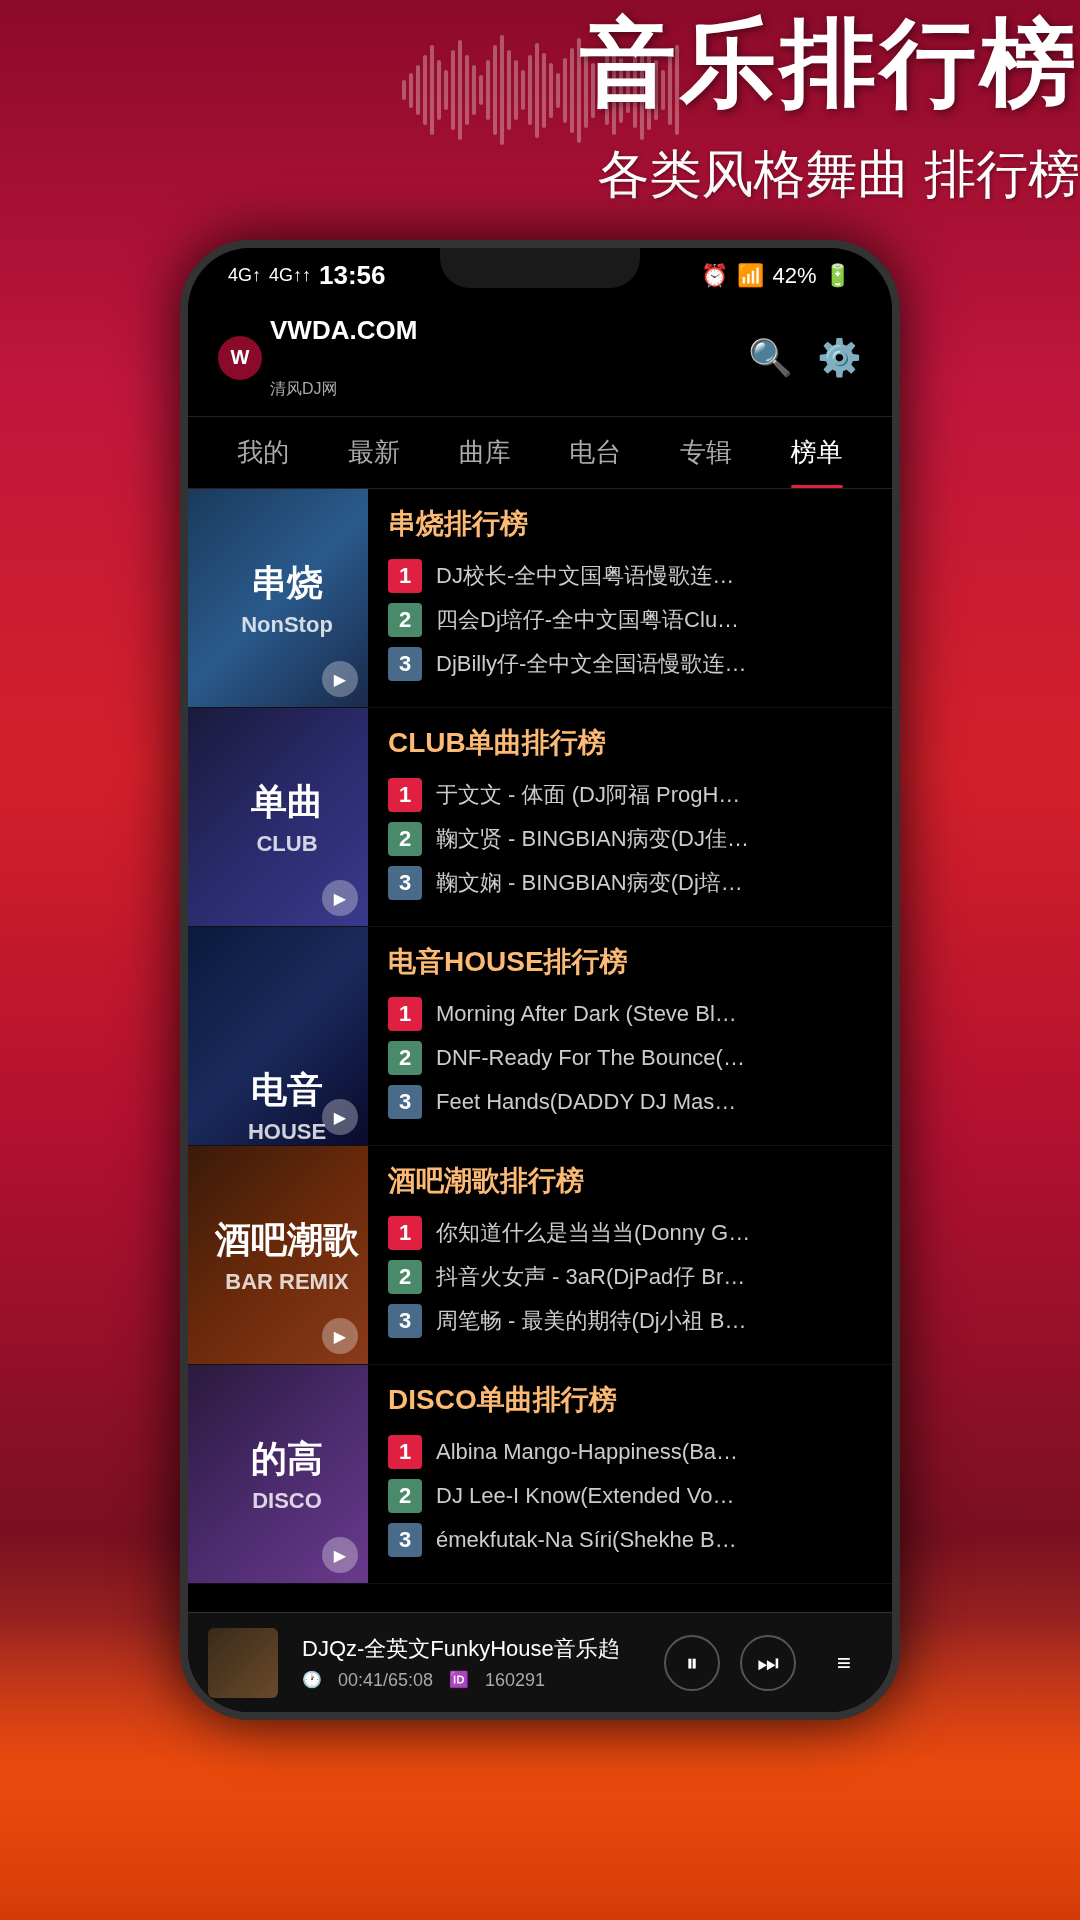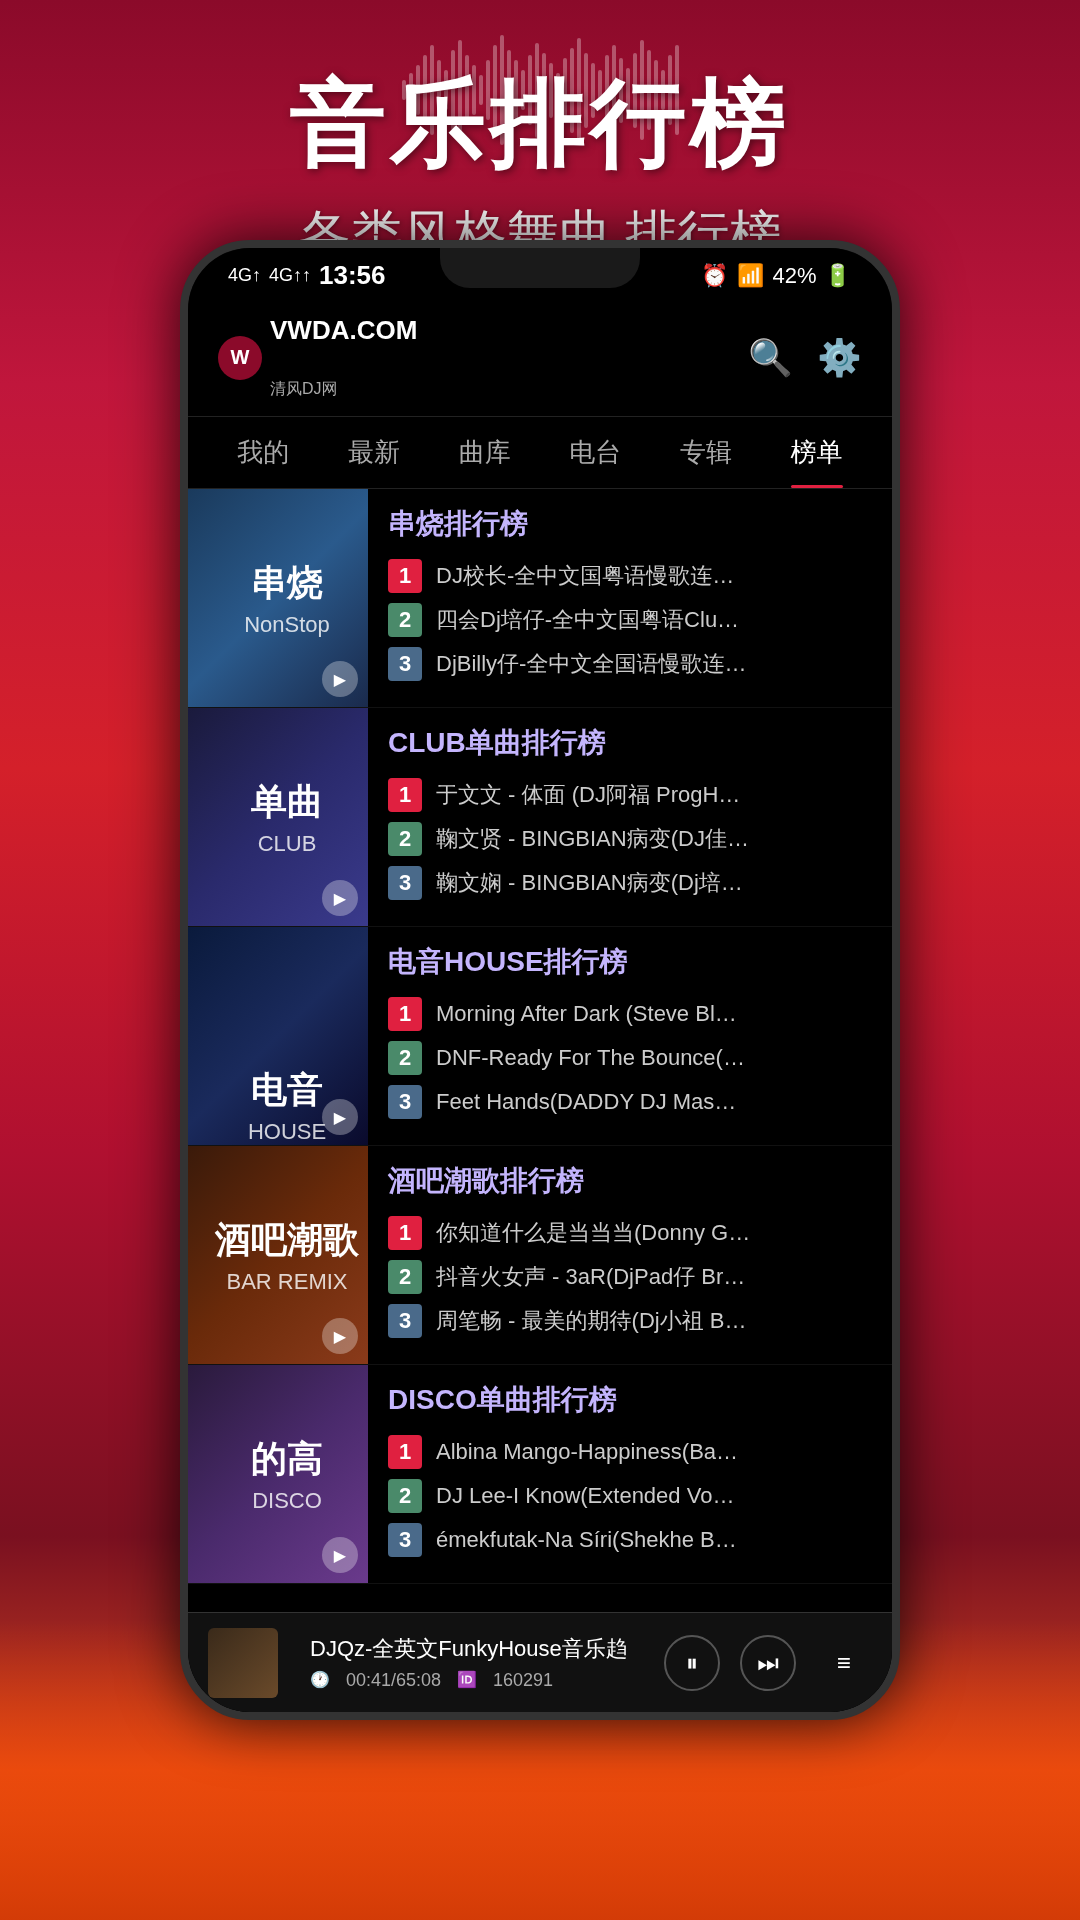--- a/index.html
+++ b/index.html
@@ -7,22 +7,21 @@
       width: 1080px;
       height: 1920px;
       background: linear-gradient(180deg, #8b0a2a 0%, #c0163c 20%, #d4202a 40%, #b01030 60%, #7a1020 80%, #ff6020 100%);
       font-family: 'PingFang SC', 'Microsoft YaHei', sans-serif;
       overflow: hidden;
       position: relative;
     }
 
     
     .hero-section {
-      text-align: center;
-      padding-top: 60px;
+      text-align: right;
       position: relative;
       z-index: 1;
     }
     .hero-title {
       font-size: 96px;
       font-weight: 900;
       color: white;
       text-shadow: 2px 2px 8px rgba(0,0,0,0.5);
       letter-spacing: 4px;
     }
@@ -238,20 +237,21 @@
       color: white;
       font-size: 36px;
       font-weight: bold;
       text-align: center;
     }
     .thumb-subtitle {
       color: rgba(255,255,255,0.8);
       font-size: 22px;
       text-align: center;
       margin-top: 4px;
+      font-weight: bold;
     }
     .play-btn {
       position: absolute;
       bottom: 10px;
       right: 10px;
       width: 36px;
       height: 36px;
       background: rgba(255,255,255,0.3);
       border-radius: 50%;
       display: flex;
@@ -259,21 +259,21 @@
       justify-content: center;
       color: white;
       font-size: 16px;
     }
 
     .chart-info {
       flex: 1;
       padding: 16px 20px;
     }
     .chart-title {
-      color: #c4b5fd;
+      color: #fdba74;
       font-size: 28px;
       font-weight: bold;
       margin-bottom: 16px;
     }
     .chart-track {
       display: flex;
       align-items: center;
       gap: 14px;
       margin-bottom: 10px;
     }
@@ -306,21 +306,21 @@
       position: absolute;
       bottom: 0;
       left: 0;
       right: 0;
       height: 100px;
       background: #111;
       border-top: 1px solid #333;
       display: flex;
       align-items: center;
       padding: 0 20px;
-      gap: 32px;
+      gap: 24px;
       z-index: 200;
     }
     .player-thumb {
       width: 70px;
       height: 70px;
       background: linear-gradient(135deg, #3a2a1a, #6a4a2a);
       border-radius: 6px;
       flex-shrink: 0;
     }
     .player-info {

